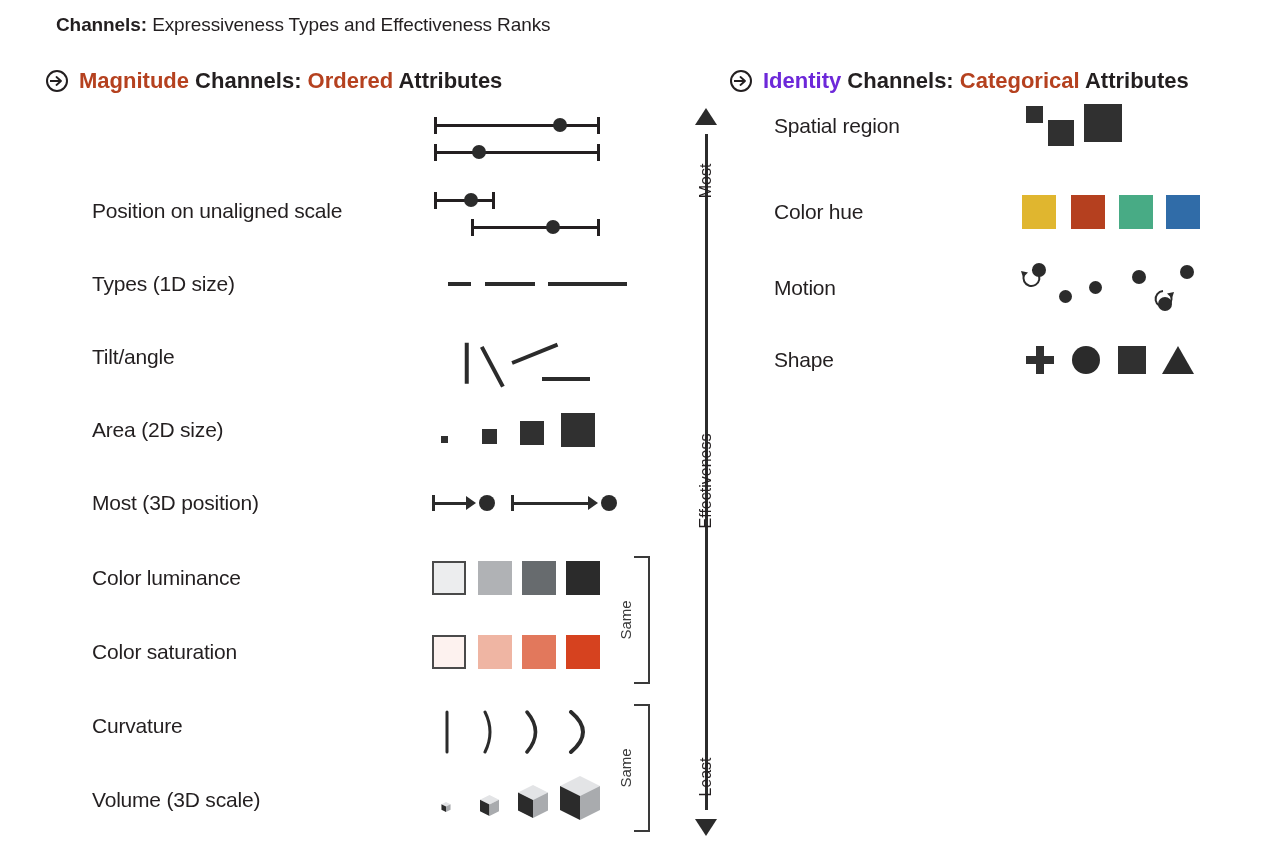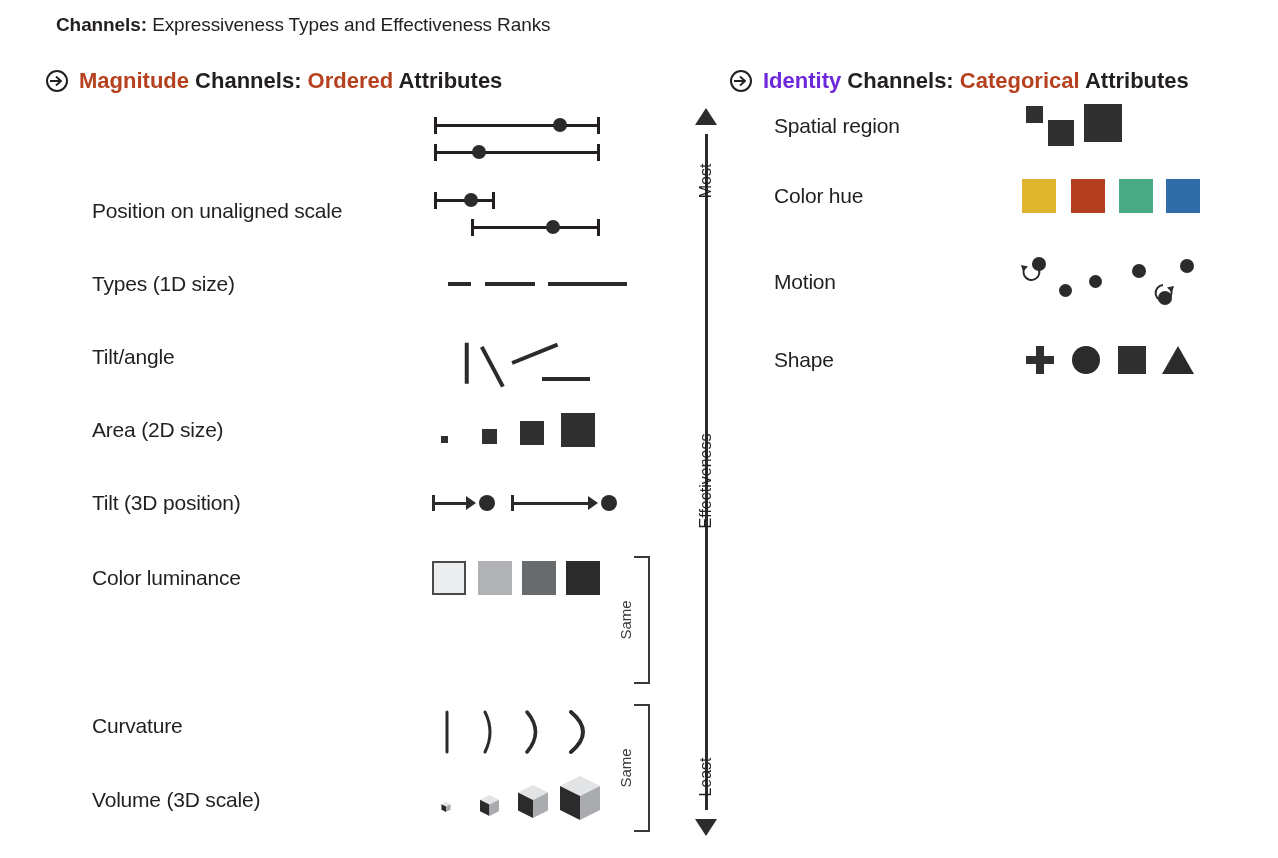--- a/index.html
+++ b/index.html
@@ -213,21 +213,21 @@
     <div class="row-label">Area (2D size)</div>
     <div class="glyph">
       <div class="sq" style="left: 11px; top: 32px; width: 7px; height: 7px; background: rgb(48, 48, 48);"></div>
       <div class="sq" style="left: 52px; top: 25px; width: 15px; height: 15px; background: rgb(48, 48, 48);"></div>
       <div class="sq" style="left: 90px; top: 17px; width: 24px; height: 24px; background: rgb(48, 48, 48);"></div>
       <div class="sq" style="left: 131px; top: 9px; width: 34px; height: 34px; background: rgb(48, 48, 48);"></div>
     </div>
   </div>
 
   <div class="row col-l" style="top:477px">
-    <div class="row-label">Tilt (3D position)</div>
+    <div class="row-label">Most (3D position)</div>
     <div class="glyph">
       <div class="depth" style="left:2px; top:26px;">
         <div class="cap"></div>
         <div class="shaft" style="left:3px; width:35px;"></div>
         <div class="head" style="left:34px;"></div>
         <div class="ball" style="left:47px; top:-8px; width:16px; height:16px;"></div>
       </div>
       <div class="depth" style="left:81px; top:26px;">
         <div class="cap"></div>
         <div class="shaft" style="left:3px; width:78px;"></div>
@@ -240,20 +240,29 @@
   <div class="row col-l" style="top:552px">
     <div class="row-label">Color luminance</div>
     <div class="glyph">
       <div class="swatch outlined" id="lum0" style="left: 2px; background: rgb(236, 237, 238);"></div>
       <div class="swatch" id="lum1" style="left: 48px; background: rgb(176, 178, 181);"></div>
       <div class="swatch" id="lum2" style="left: 92px; background: rgb(103, 107, 110);"></div>
       <div class="swatch" id="lum3" style="left: 136px; background: rgb(43, 43, 43);"></div>
     </div>
   </div>
 
+  <div class="row col-l" style="top:626px">
+    <div class="row-label">Color saturation</div>
+    <div class="glyph">
+      <div class="swatch outlined" id="sat0" style="left: 2px; background: rgb(253, 242, 239);"></div>
+      <div class="swatch" id="sat1" style="left: 48px; background: rgb(239, 181, 163);"></div>
+      <div class="swatch" id="sat2" style="left: 92px; background: rgb(226, 120, 92);"></div>
+      <div class="swatch" id="sat3" style="left: 136px; background: rgb(214, 66, 31);"></div>
+    </div>
+  </div>
 
   <div class="row col-l" style="top:700px">
     <div class="row-label">Curvature</div>
     <div class="glyph">
       <div class="curve" style="left:14px; top:10px;">
         <svg width="16" height="44">
             <path d="M3 2 L3 42" stroke="#2b2b2b" stroke-width="3" fill="none" stroke-linecap="round"></path>
           </svg>
       </div>
       <div class="curve" style="left:52px; top:10px;">
@@ -334,31 +343,31 @@
 
   <div class="row col-r" style="top:100px">
     <div class="row-label">Spatial region</div>
     <div class="glyph">
       <div class="sq" style="left: 12px; top: 6px; width: 17px; height: 17px; background: rgb(48, 48, 48);"></div>
       <div class="sq" style="left: 34px; top: 20px; width: 26px; height: 26px; background: rgb(48, 48, 48);"></div>
       <div class="sq" style="left: 70px; top: 4px; width: 38px; height: 38px; background: rgb(48, 48, 48);"></div>
     </div>
   </div>
 
-  <div class="row col-r" style="top:170px">
+  <div class="row col-r" style="top:186px">
     <div class="row-label">Color hue</div>
     <div class="glyph">
       <div class="swatch" id="hue0" style="left: 8px; background: rgb(224, 182, 47);"></div>
       <div class="swatch" id="hue1" style="left: 57px; background: rgb(181, 64, 31);"></div>
       <div class="swatch" id="hue2" style="left: 105px; background: rgb(72, 171, 133);"></div>
       <div class="swatch" id="hue3" style="left: 152px; background: rgb(48, 108, 168);"></div>
     </div>
   </div>
 
-  <div class="row col-r" style="top:256px">
+  <div class="row col-r" style="top:262px">
     <div class="row-label">Motion</div>
     <div class="glyph">
       <div class="mcircle" style="left:5px; top:4px;">
         <svg width="26" height="26" viewBox="0 0 26 26">
           <path d="M5 9 A8 8 0 1 0 13 4" stroke="#2b2b2b" stroke-width="2" fill="none"></path>
           <polygon points="2,5 9,6.5 4,11.5" fill="#2b2b2b"></polygon>
         </svg>
       </div>
       <div class="mdot" style="left:18px;  top:1px;  width:14px; height:14px;"></div>
       <div class="mdot" style="left:45px;  top:28px; width:13px; height:13px;"></div>

